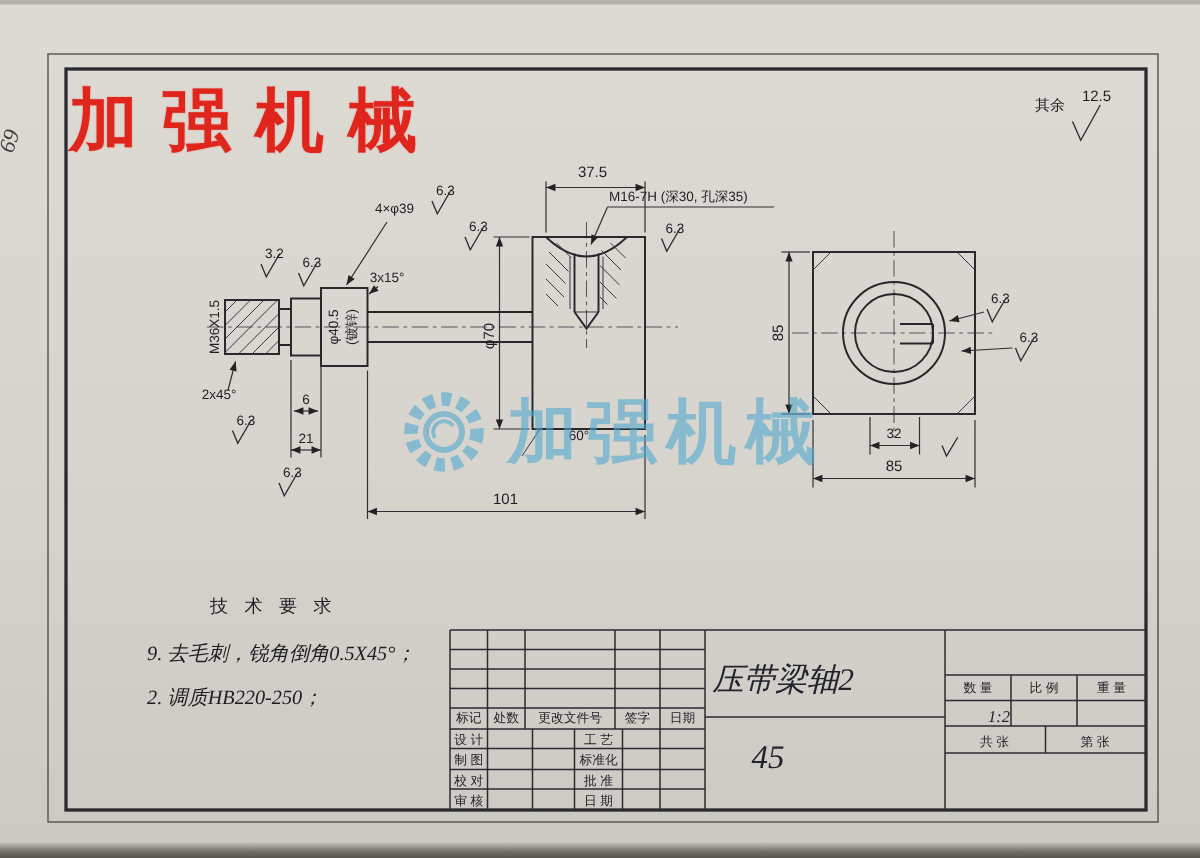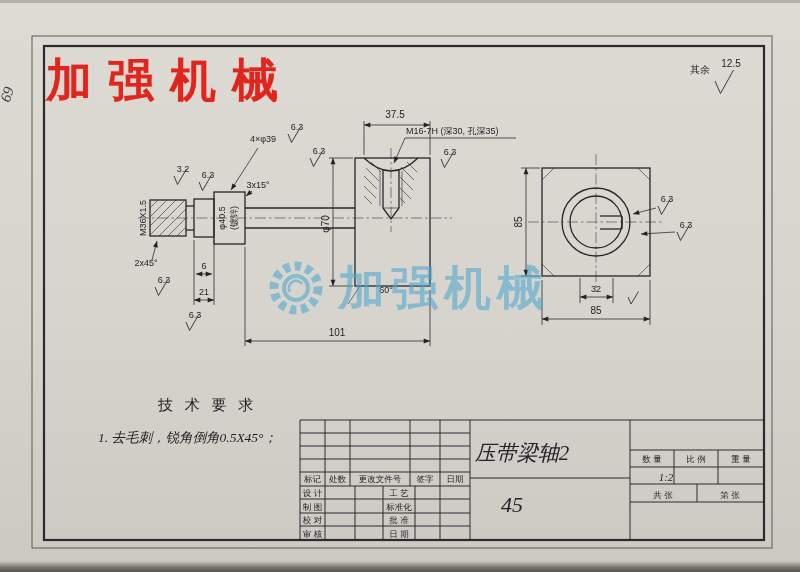--- a/index.html
+++ b/index.html
@@ -12,21 +12,21 @@
         background:linear-gradient(180deg,rgba(90,88,82,0),#73716a 60%,#57554e)}
   .scan-num{position:absolute;left:0px;top:86px;font-size:15px;font-style:italic;
         color:#3c3c3c;transform:rotate(-72deg);font-family:"Liberation Serif",serif}
   .brand{position:absolute;left:46px;top:50px;font-size:46px;font-weight:900;
         letter-spacing:16px;color:#e0251c;white-space:nowrap;
         text-shadow:0 0 1px rgba(224,37,28,.55)}
   .watermark{position:absolute;left:264px;top:256px;display:flex;align-items:center;
         gap:10px;opacity:.58;pointer-events:none}
   .watermark .wm-text{font-size:47px;font-weight:900;letter-spacing:6px;color:#4da8cf;white-space:nowrap}
   .techreq{position:absolute;left:98px;top:396px;color:#1d1d22;font-family:"Liberation Serif",serif}
-  .techreq .tr-title{font-size:15px;letter-spacing:4px;margin:0 0 14px 60px;white-space:nowrap}
+  .techreq .tr-title{font-size:12px;letter-spacing:4px;margin:0 0 14px 42px;white-space:nowrap}
   .techreq .tr-item{font-size:13.5px;font-style:italic;margin-bottom:11px;white-space:nowrap}
   svg.draw{position:absolute;left:0;top:0}
   .ol{fill:none;stroke:#26262b;stroke-width:1.3}
   .tl{fill:none;stroke:#33333a;stroke-width:.65}
   .ck{fill:none;stroke:#2b2b31;stroke-width:.9}
   .dl{fill:none;stroke:#2e2e34;stroke-width:.8}
   .cl{fill:none;stroke:#55555d;stroke-width:.7;stroke-dasharray:11 3 2.5 3}
   .fr1{fill:none;stroke:#5a5953;stroke-width:1}
   .fr2{fill:none;stroke:#2a2a30;stroke-width:2.2}
   .tb-line{stroke:#2a2a30;stroke-width:1}
@@ -258,18 +258,19 @@
     <svg width="64" height="64" viewBox="0 0 64 64">
       <circle cx="32" cy="32" r="22" fill="none" stroke="#4da8cf" stroke-width="9" stroke-dasharray="6.5 4.8"></circle>
       <circle cx="32" cy="32" r="12" fill="none" stroke="#4da8cf" stroke-width="4"></circle>
       <path d="M26,36 a7,7 0 1 1 12,-8" fill="none" stroke="#4da8cf" stroke-width="2.5"></path>
     </svg>
     <span class="wm-text">加强机械</span>
   </div>
 
   <div class="techreq">
     <div class="tr-title">技 术 要 求</div>
-    <div class="tr-item">1. 去毛刺，锐角倒角0.5X45°；</div>
+    <div class="tr-item">9. 去毛刺，锐角倒角0.5X45°；</div>
+    <div class="tr-item">2. 调质HB220-250；</div>
   </div>
 
   <div class="edge-top"></div>
   <div class="edge-bottom"></div>
 </div>
 
 </body></html>

